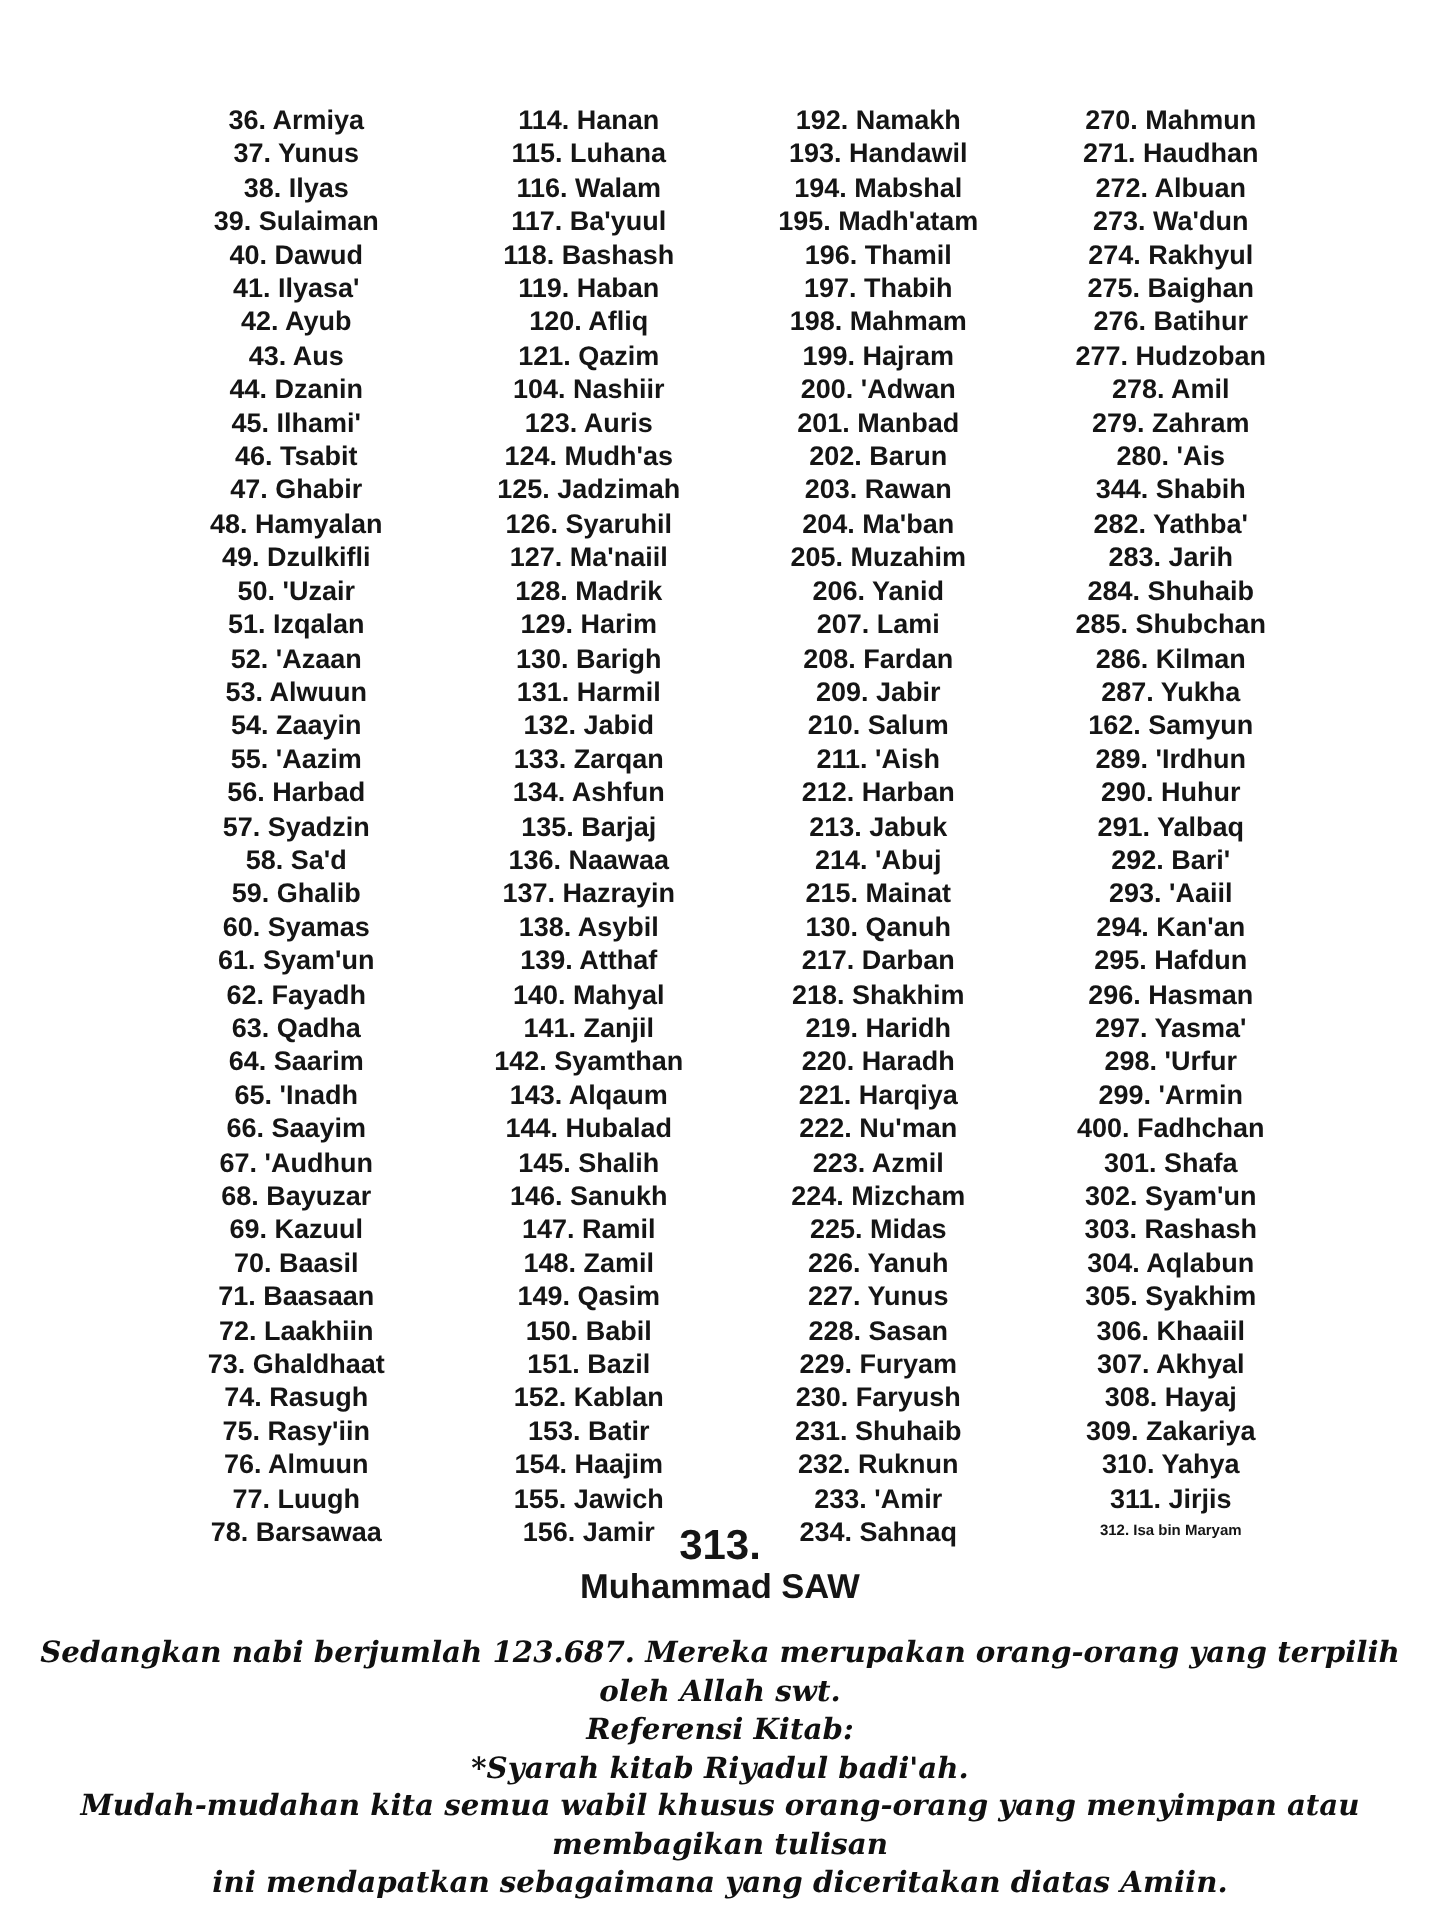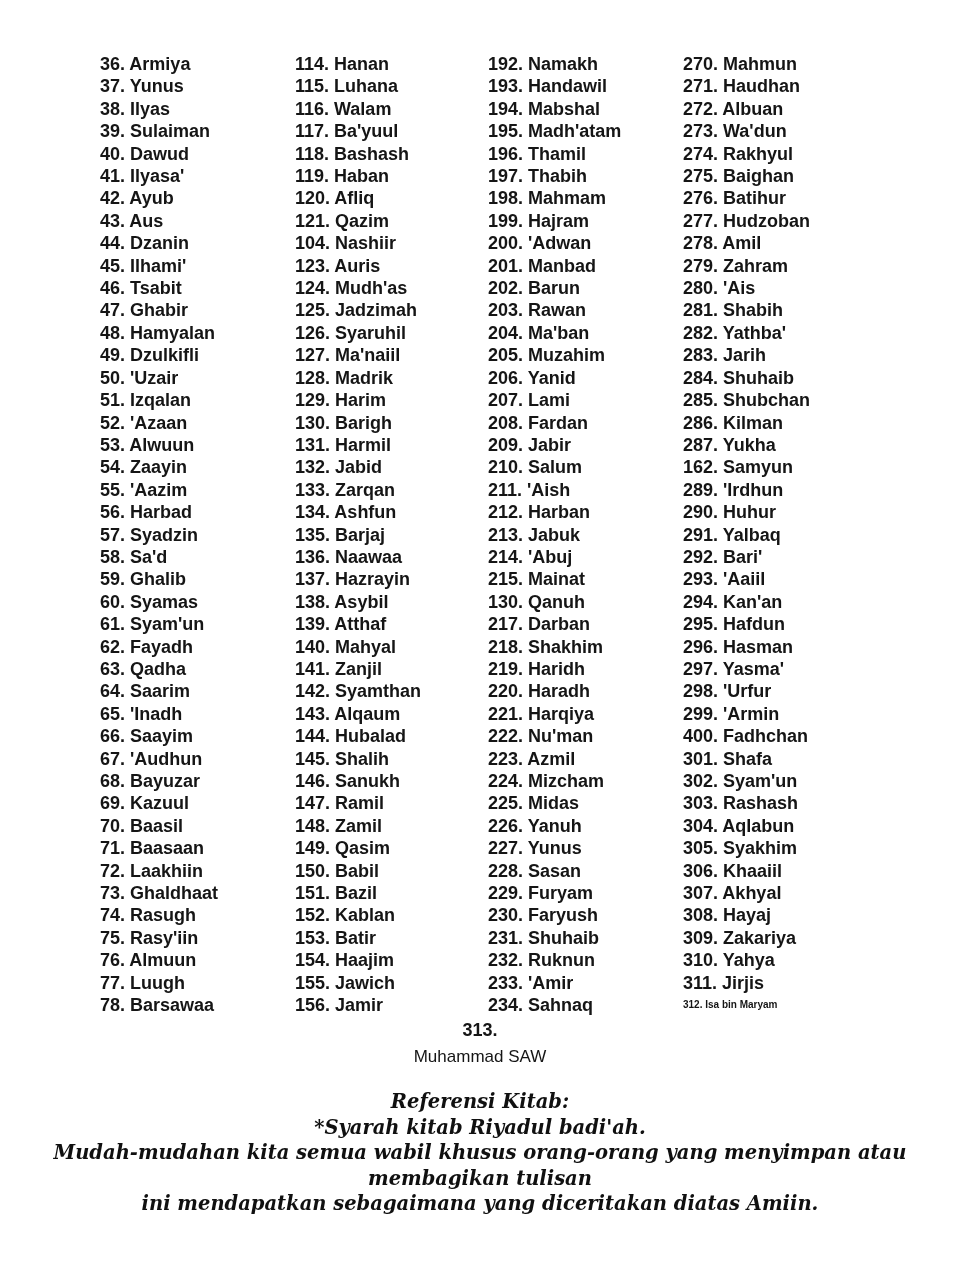--- a/index.html
+++ b/index.html
@@ -6,36 +6,36 @@
   html, body {
     width: 960px; height: 1280px;
     background: #ffffff;
     font-family: "Liberation Sans", sans-serif;
     color: #151515;
     overflow: hidden;
   }
   .page { position: relative; width: 960px; height: 1280px; background: #ffffff; }
 
   .name-list { position: absolute; top: 53px; left: 0; width: 960px; }
-  .col { position: absolute; top: 0; width: 195px; }
+  .col { position: absolute; top: 16px; width: 195px; text-align: center; }
   .col-1 { left: 100px; }
   .col-2 { left: 295px; }
   .col-3 { left: 488px; }
   .col-4 { left: 683px; }
   .row {
     font-weight: bold;
     font-size: 18px;
     line-height: 22.4px;
     white-space: nowrap;
   }
   .row.small { font-size: 10px; }
 
   .finale { position: absolute; top: 1017px; left: 0; width: 960px; text-align: center; }
-  .finale-number { font-weight: bold; font-size: 18px; line-height: 26px; }
-  .finale-name  { font-weight: normal; font-size: 17px; line-height: 28px; }
+  .finale-number { font-weight: bold; font-size: 28px; line-height: 26px; }
+  .finale-name  { font-weight: bold; font-size: 23px; line-height: 28px; }
 
   .footer {
     position: absolute; top: 1089px; left: 0; width: 960px;
     text-align: center;
     font-family: "DejaVu Serif", serif;
     font-style: italic;
     font-weight: bold;
     font-size: 19.5px;
     line-height: 25.5px;
     color: #101010;
@@ -187,21 +187,21 @@
         <div class="row">271. Haudhan</div>
         <div class="row">272. Albuan</div>
         <div class="row">273. Wa'dun</div>
         <div class="row">274. Rakhyul</div>
         <div class="row">275. Baighan</div>
         <div class="row">276. Batihur</div>
         <div class="row">277. Hudzoban</div>
         <div class="row">278. Amil</div>
         <div class="row">279. Zahram</div>
         <div class="row">280. 'Ais</div>
-        <div class="row">281. Shabih</div>
+        <div class="row">344. Shabih</div>
         <div class="row">282. Yathba'</div>
         <div class="row">283. Jarih</div>
         <div class="row">284. Shuhaib</div>
         <div class="row">285. Shubchan</div>
         <div class="row">286. Kilman</div>
         <div class="row">287. Yukha</div>
         <div class="row">162. Samyun</div>
         <div class="row">289. 'Irdhun</div>
         <div class="row">290. Huhur</div>
         <div class="row">291. Yalbaq</div>
@@ -228,19 +228,20 @@
         <div class="row small">312. Isa bin Maryam</div>
       </div>
   </div>
 
   <div class="finale">
     <div class="finale-number">313.</div>
     <div class="finale-name">Muhammad SAW</div>
   </div>
 
   <div class="footer">
+      <div class="footer-line">Sedangkan nabi berjumlah 123.687. Mereka merupakan orang-orang yang terpilih oleh Allah swt.</div>
       <div class="footer-line">Referensi Kitab:</div>
       <div class="footer-line">*Syarah kitab Riyadul badi'ah.</div>
       <div class="footer-line">Mudah-mudahan kita semua wabil khusus orang-orang yang menyimpan atau membagikan tulisan</div>
       <div class="footer-line">ini mendapatkan sebagaimana yang diceritakan diatas Amiin.</div>
     </div>
 
 </div>
 
 </body></html>

